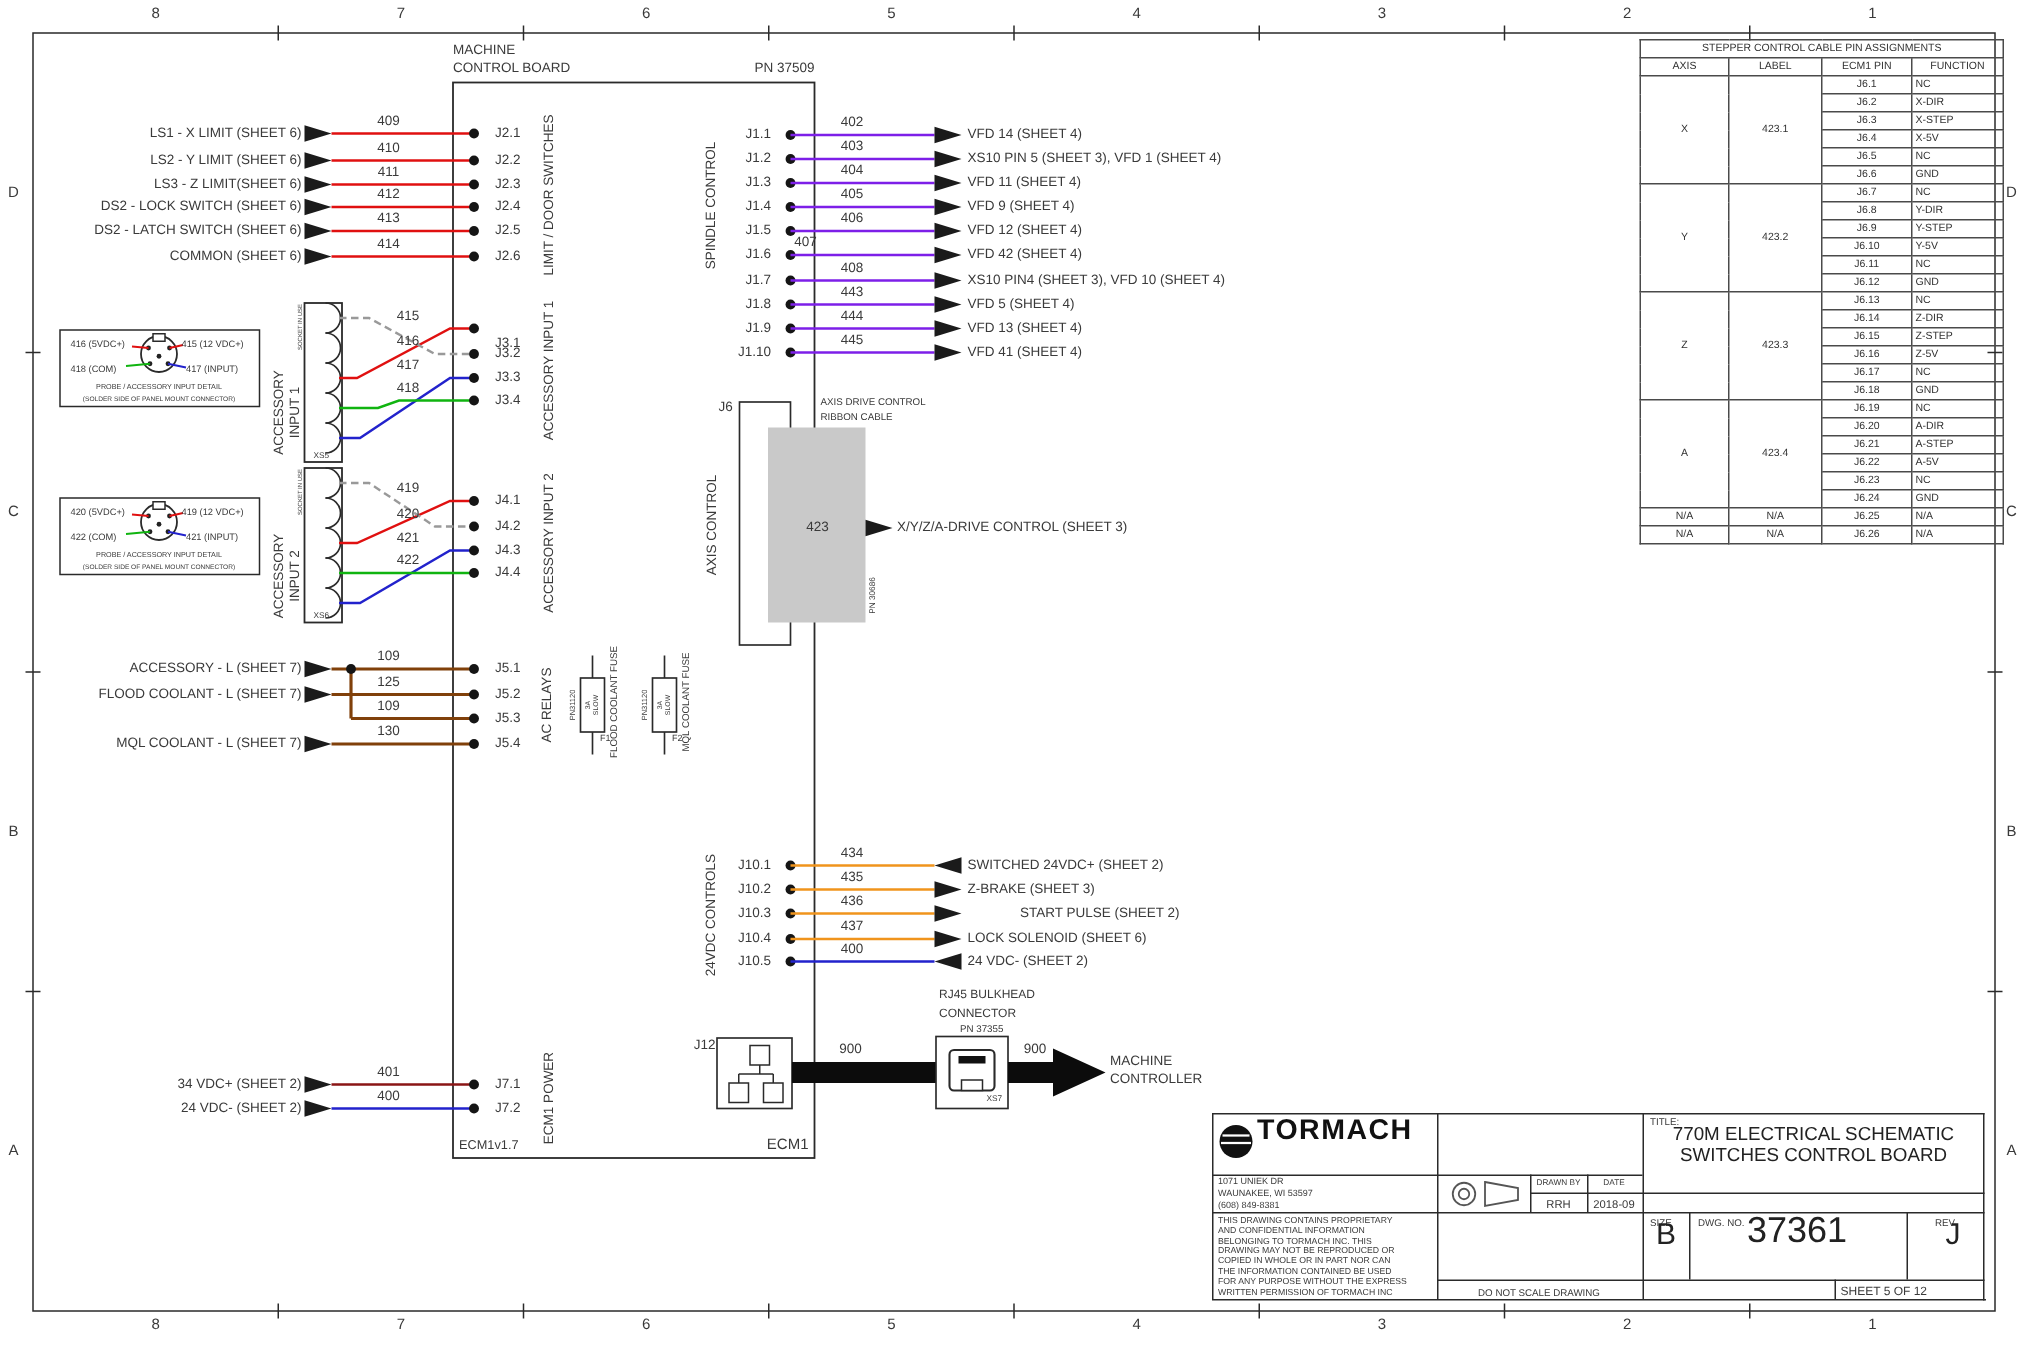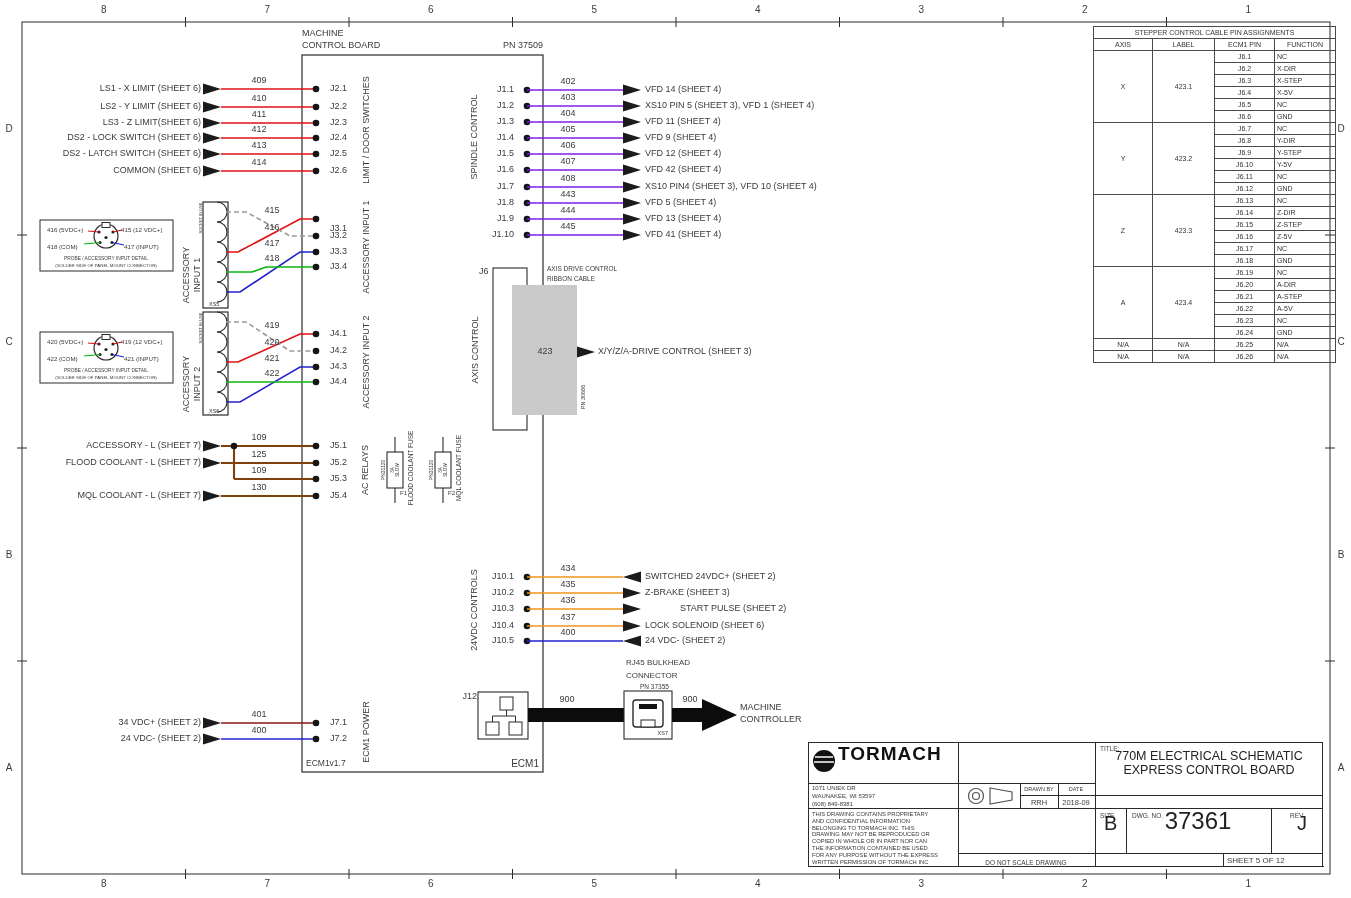--- a/index.html
+++ b/index.html
@@ -276,21 +276,21 @@
       <div class="t " style="left: 514px; top: 116px; transform: translateX(-100%); text-align: right;">J1.3</div>
       <div class="t " style="left: 568px; top: 108px; transform: translateX(-50%);">404</div>
       <div class="t " style="left: 645px; top: 116px; text-align: right;">VFD 11 (SHEET 4)</div>
       <div class="t " style="left: 514px; top: 132px; transform: translateX(-100%);">J1.4</div>
       <div class="t " style="left: 568px; top: 124px; transform: translateX(-50%);">405</div>
       <div class="t " style="left: 645px; top: 132px;">VFD 9 (SHEET 4)</div>
       <div class="t " style="left: 514px; top: 148px; transform: translateX(-100%);">J1.5</div>
       <div class="t " style="left: 568px; top: 140px; transform: translateX(-50%);">406</div>
       <div class="t " style="left: 645px; top: 148px;">VFD 12 (SHEET 4)</div>
       <div class="t " style="left: 514px; top: 164px; transform: translateX(-100%);">J1.6</div>
-      <div class="t " style="left: 568px; top: 156px; transform: translateX(-50%);">407</div>
+      <div class="t " style="left: 537px; top: 156px; transform: translateX(-50%);">407</div>
       <div class="t " style="left: 645px; top: 164px;">VFD 42 (SHEET 4)</div>
       <div class="t " style="left: 514px; top: 181px; transform: translateX(-100%);">J1.7</div>
       <div class="t " style="left: 568px; top: 173px; transform: translateX(-50%);">408</div>
       <div class="t " style="left: 645px; top: 181px;">XS10 PIN4 (SHEET 3), VFD 10 (SHEET 4)</div>
       <div class="t " style="left: 514px; top: 197px; transform: translateX(-100%);">J1.8</div>
       <div class="t " style="left: 568px; top: 189px; transform: translateX(-50%);">443</div>
       <div class="t " style="left: 645px; top: 197px;">VFD 5 (SHEET 4)</div>
       <div class="t " style="left: 514px; top: 213px; transform: translateX(-100%);">J1.9</div>
       <div class="t " style="left: 568px; top: 205px; transform: translateX(-50%);">444</div>
       <div class="t " style="left: 645px; top: 213px;">VFD 13 (SHEET 4)</div>
@@ -401,21 +401,21 @@
       <div class="t " style="left: 812px; top: 838.2px; font-size: 5.8px; line-height: 6.8px;">COPIED IN WHOLE OR IN PART NOR CAN</div>
       <div class="t " style="left: 812px; top: 845px; font-size: 5.8px; line-height: 6.8px;">THE INFORMATION CONTAINED BE USED</div>
       <div class="t " style="left: 812px; top: 851.8px; font-size: 5.8px; line-height: 6.8px;">FOR ANY PURPOSE WITHOUT THE EXPRESS</div>
       <div class="t " style="left: 812px; top: 858.6px; font-size: 5.8px; line-height: 6.8px;">WRITTEN PERMISSION OF TORMACH INC</div>
       <div class="t " style="left: 1039px; top: 784px; font-size: 5.5px; transform: translateX(-50%);">DRAWN BY</div>
       <div class="t " style="left: 1076px; top: 784px; font-size: 5.5px; transform: translateX(-50%);">DATE</div>
       <div class="t " style="left: 1039px; top: 797px; font-size: 7.5px; transform: translateX(-50%);">RRH</div>
       <div class="t " style="left: 1076px; top: 797px; font-size: 7.5px; transform: translateX(-50%);">2018-09</div>
       <div class="t " style="left: 1100px; top: 743px; font-size: 6.5px;">TITLE:</div>
       <div class="t " style="left: 1209px; top: 751px; font-size: 12.5px; transform: translateX(-50%); color: rgb(34, 34, 34); text-align: right;">770M ELECTRICAL SCHEMATIC</div>
-      <div class="t " style="left: 1209px; top: 765px; font-size: 12.5px; transform: translateX(-50%); color: rgb(34, 34, 34);">EXPRESS CONTROL BOARD</div>
+      <div class="t " style="left: 1209px; top: 765px; font-size: 12.5px; transform: translateX(-50%); color: rgb(34, 34, 34);">SWITCHES CONTROL BOARD</div>
       <div class="t " style="left: 1100px; top: 810px; font-size: 6.5px;">SIZE</div>
       <div class="t big" style="left: 1104px; top: 818px; font-size: 20px;">B</div>
       <div class="t " style="left: 1132px; top: 810px; font-size: 6.5px;">DWG.  NO.</div>
       <div class="t big" style="left: 1198px; top: 815px; font-size: 24px; transform: translateX(-50%);">37361</div>
       <div class="t " style="left: 1290px; top: 810px; font-size: 6.5px;">REV</div>
       <div class="t big" style="left: 1297px; top: 818px; font-size: 20px;">J</div>
       <div class="t " style="left: 1026px; top: 857px; font-size: 6.5px; transform: translateX(-50%);">DO NOT SCALE DRAWING</div>
       <div class="t " style="left: 1227px; top: 855px; font-size: 8px;">SHEET 5 OF 12</div>
     </div>
   <div id="pin-table">

